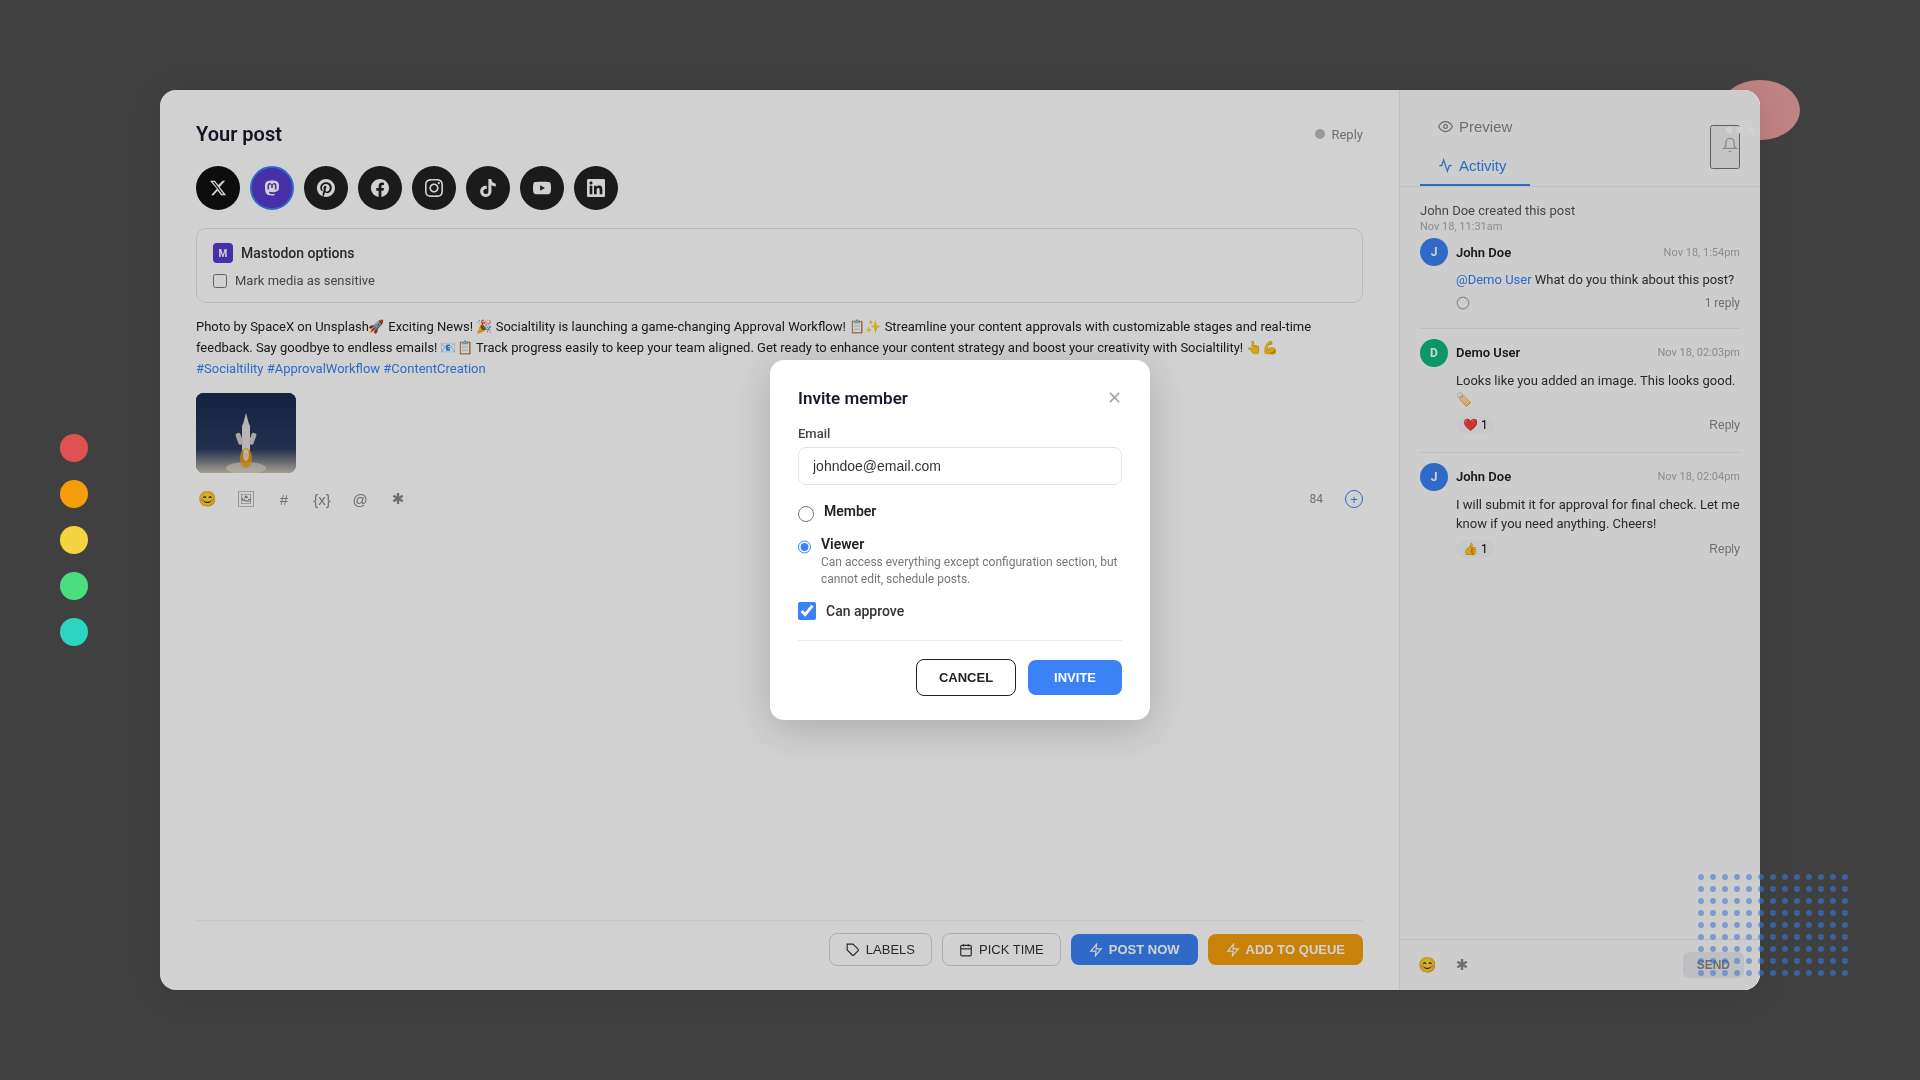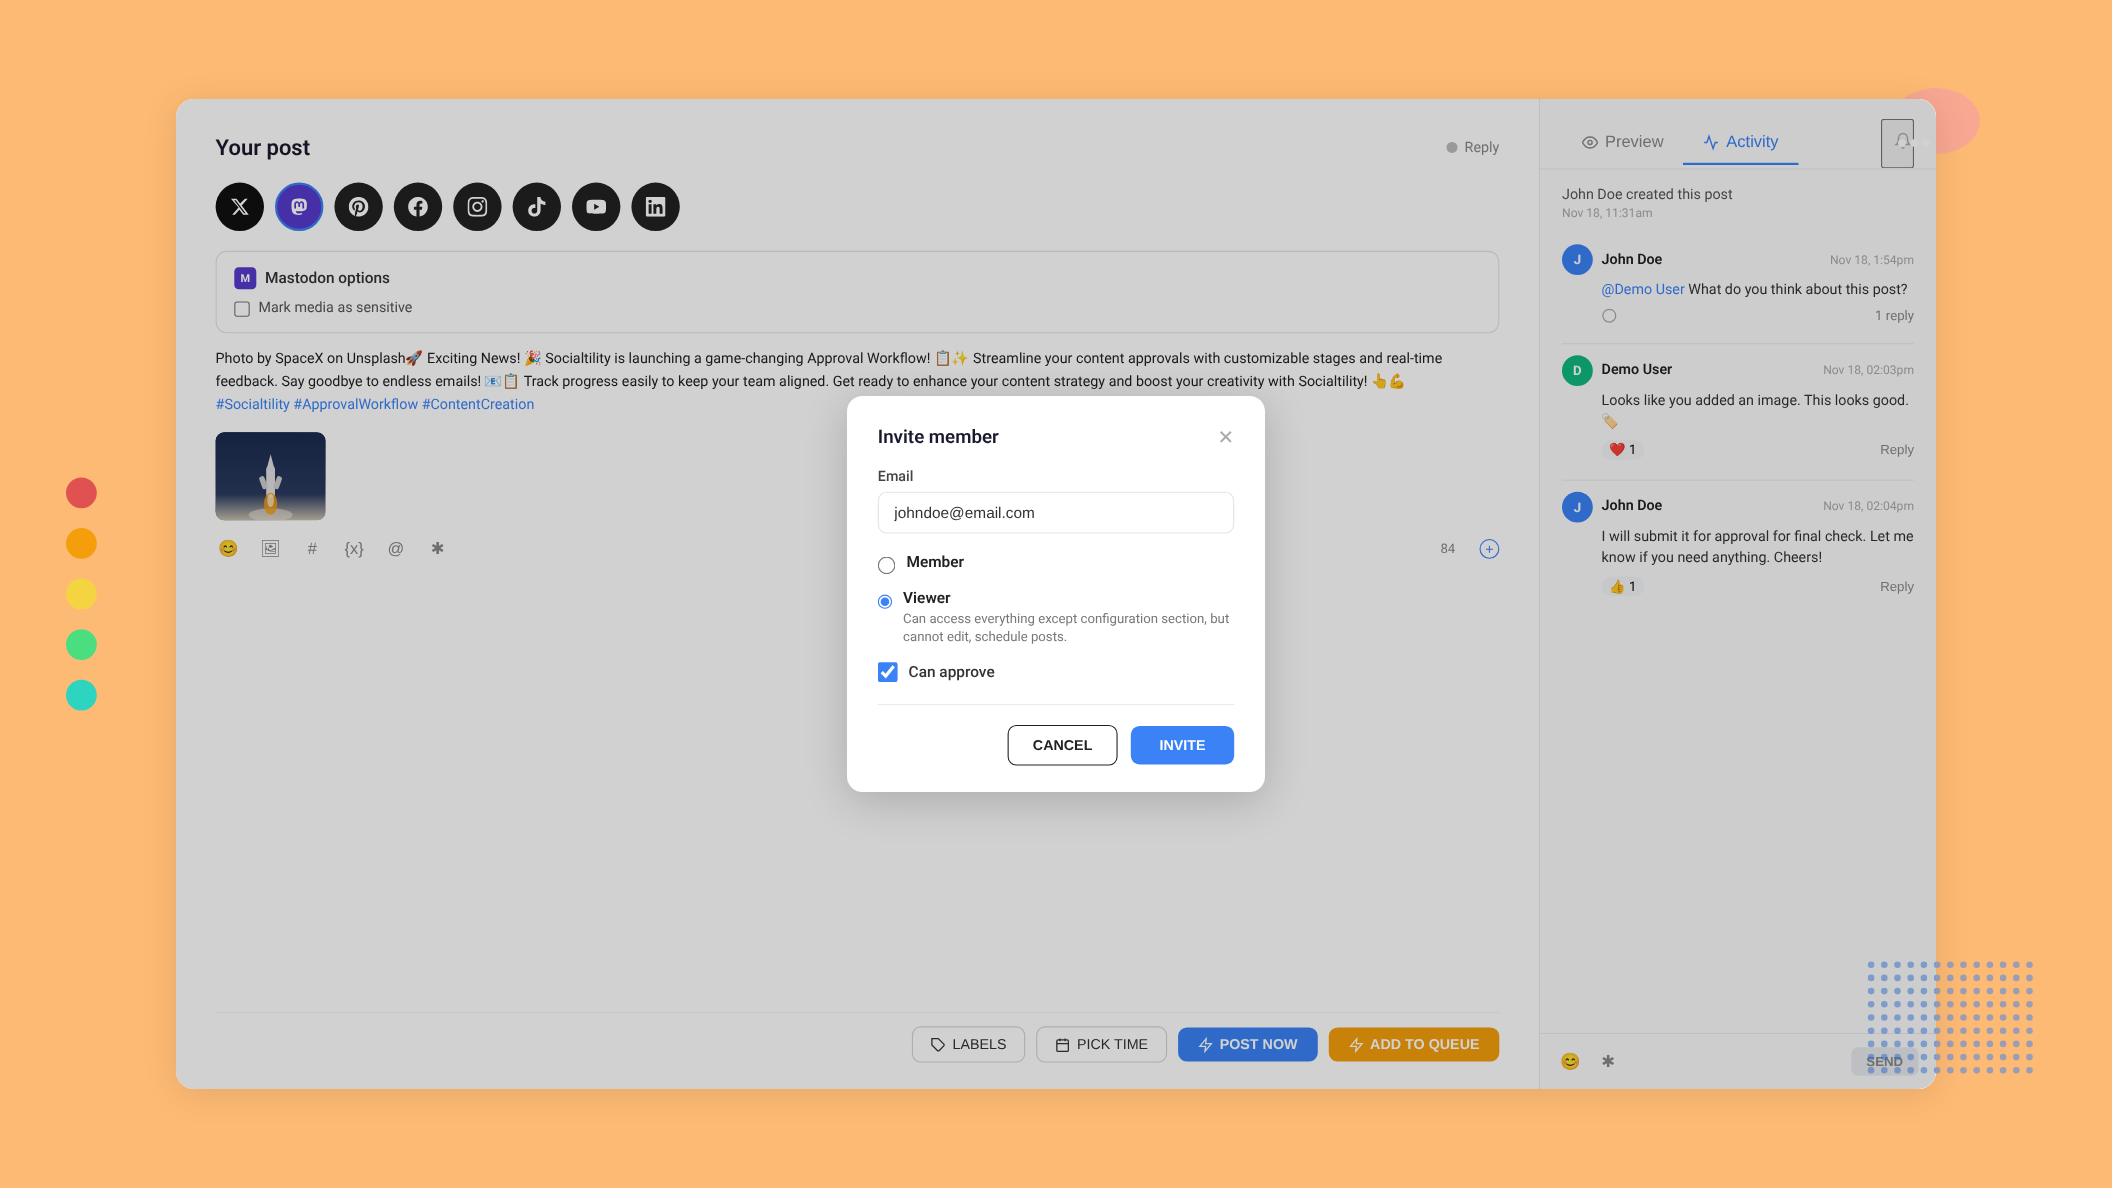--- a/index.html
+++ b/index.html
@@ -9,21 +9,21 @@
       width: 1920px;
       height: 1080px;
       overflow: hidden;
       display: flex;
       align-items: center;
       justify-content: center;
     }
     .main-container {
       width: 1920px;
       height: 1080px;
-      background: #fdba74;
+      background: #404040;
       display: flex;
       align-items: center;
       justify-content: center;
       position: relative;
     }
     
     .color-dots {
       position: absolute;
       left: 60px;
       top: 50%;
@@ -266,20 +266,21 @@
     .right-panel-header {
       display: flex;
       align-items: center;
       justify-content: space-between;
       padding: 18px 20px 0 20px;
       border-bottom: 1px solid #e8eaed;
     }
     .tabs-row {
       display: flex;
       gap: 0;
+      flex-direction: column;
     }
     .tab-btn {
       padding: 10px 18px;
       border: none;
       background: none;
       font-size: 15px;
       font-weight: 500;
       color: #888;
       cursor: pointer;
       border-bottom: 2.5px solid transparent;
@@ -303,21 +304,21 @@
       padding: 16px 20px;
     }
     .feed-created {
       font-size: 13px;
       color: #555;
       margin-bottom: 2px;
     }
     .feed-created-time {
       font-size: 11px;
       color: #aaa;
-      margin-bottom: 22px;
+      margin-bottom: 5px;
     }
     .comment-block {
       display: flex;
       flex-direction: column;
       margin-bottom: 18px;
     }
     .comment-header {
       display: flex;
       align-items: center;
       justify-content: space-between;

